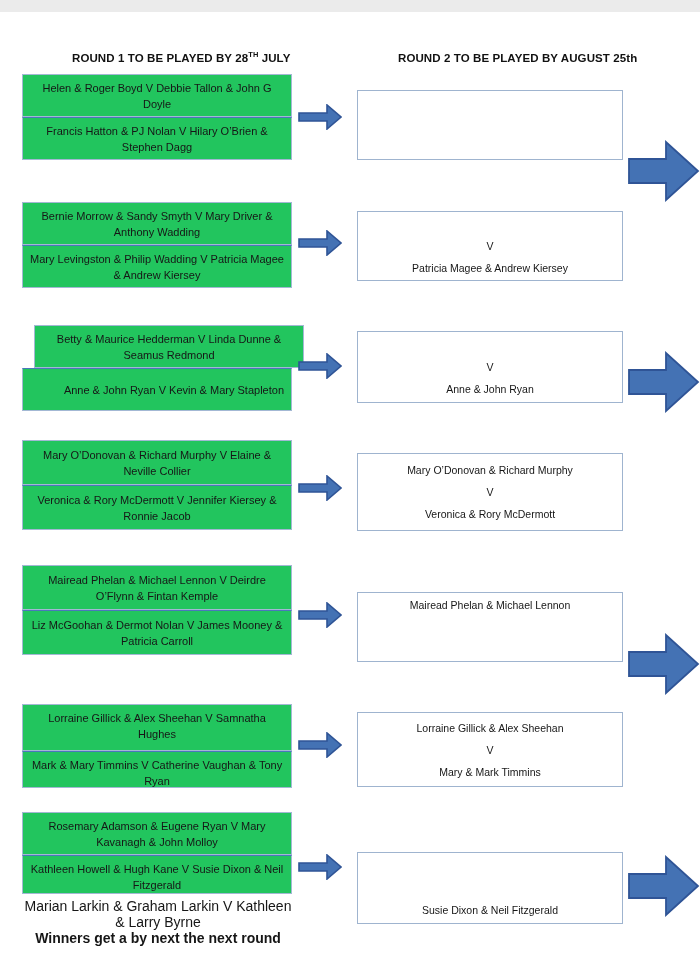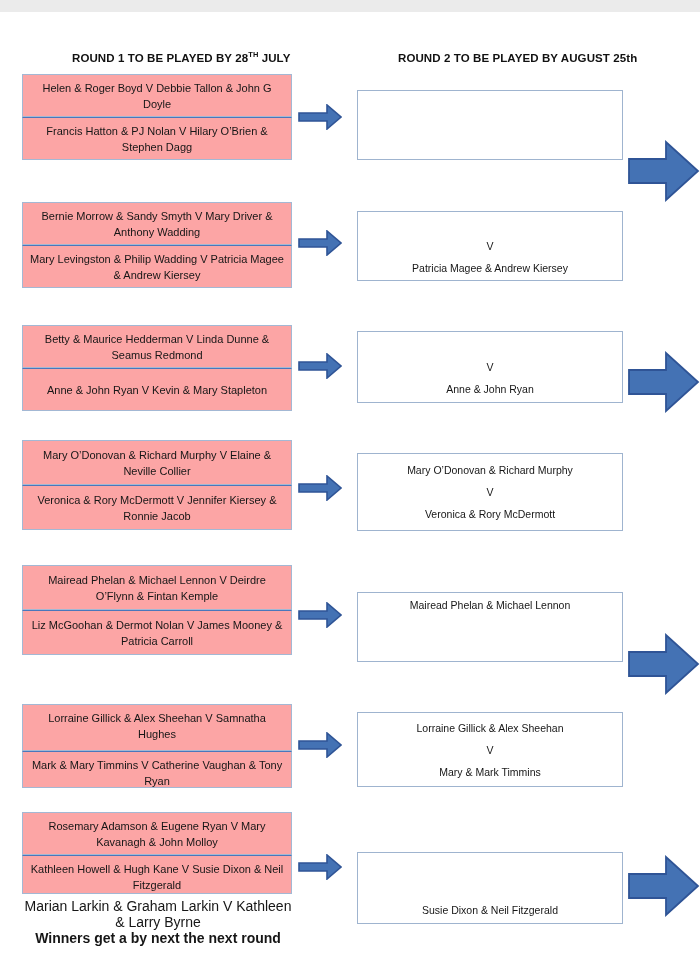--- a/index.html
+++ b/index.html
@@ -47,24 +47,24 @@
   }
   #head-r1 { left: 40px; top: 40px; }
   #head-r2 { left: 366px; top: 40px; }
 
   
   .r1-group { position: absolute; left: 22px; width: 270px; }
   .r1-box {
     box-sizing: border-box;
     width: 270px;
     border: 1px solid #a3b8d4;
-    background: #fca5a5;
+    background: #22c55e;
     display: flex;
     align-items: center;
-    justify-content: center;
+    justify-content: flex-end;
     overflow: hidden;
   }
   .r1-box + .r1-box { border-top: 1px solid #4a77bb; }
   .r1-text {
     font-size: 11px;
     line-height: 16px;
     text-align: center;
     padding: 0 7px;
     color: #161616;
   }
@@ -134,21 +134,21 @@
   <div class="r1-group" style="top:190px;">
     <div class="r1-box" style="height:43px;">
       <div class="r1-text">Bernie Morrow &amp; Sandy Smyth V Mary Driver &amp; Anthony Wadding</div>
     </div>
     <div class="r1-box" style="height:43px;">
       <div class="r1-text">Mary Levingston &amp; Philip Wadding V Patricia Magee &amp; Andrew Kiersey</div>
     </div>
   </div>
 
   <div class="r1-group" style="top:313px;">
-    <div class="r1-box" style="height:43px;">
+    <div class="r1-box" style="height:43px;margin-left:12px;">
       <div class="r1-text">Betty &amp; Maurice Hedderman V Linda Dunne &amp; Seamus Redmond</div>
     </div>
     <div class="r1-box" style="height:43px;">
       <div class="r1-text">Anne &amp; John Ryan V Kevin &amp; Mary Stapleton</div>
     </div>
   </div>
 
   <div class="r1-group" style="top:428px;">
     <div class="r1-box" style="height:45px;">
       <div class="r1-text">Mary O’Donovan &amp; Richard Murphy V Elaine &amp; Neville Collier</div>

